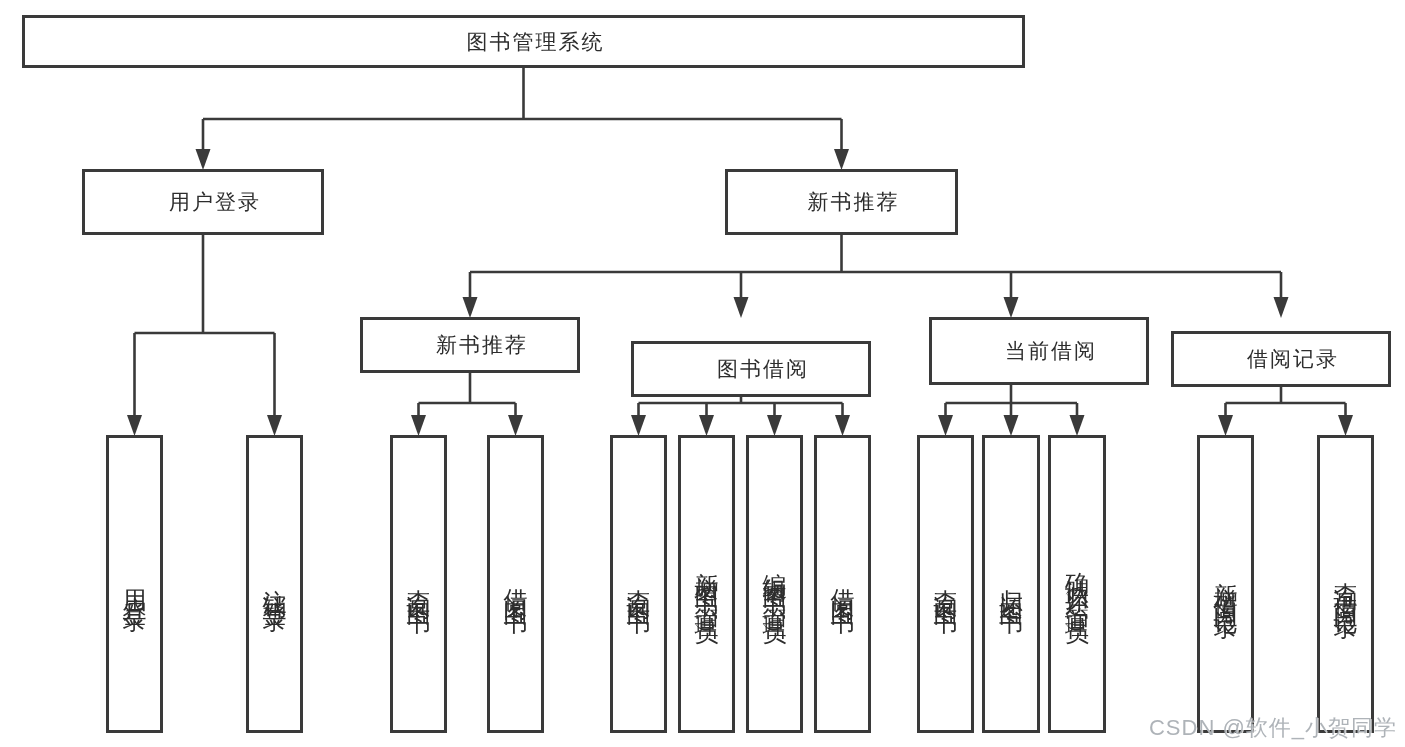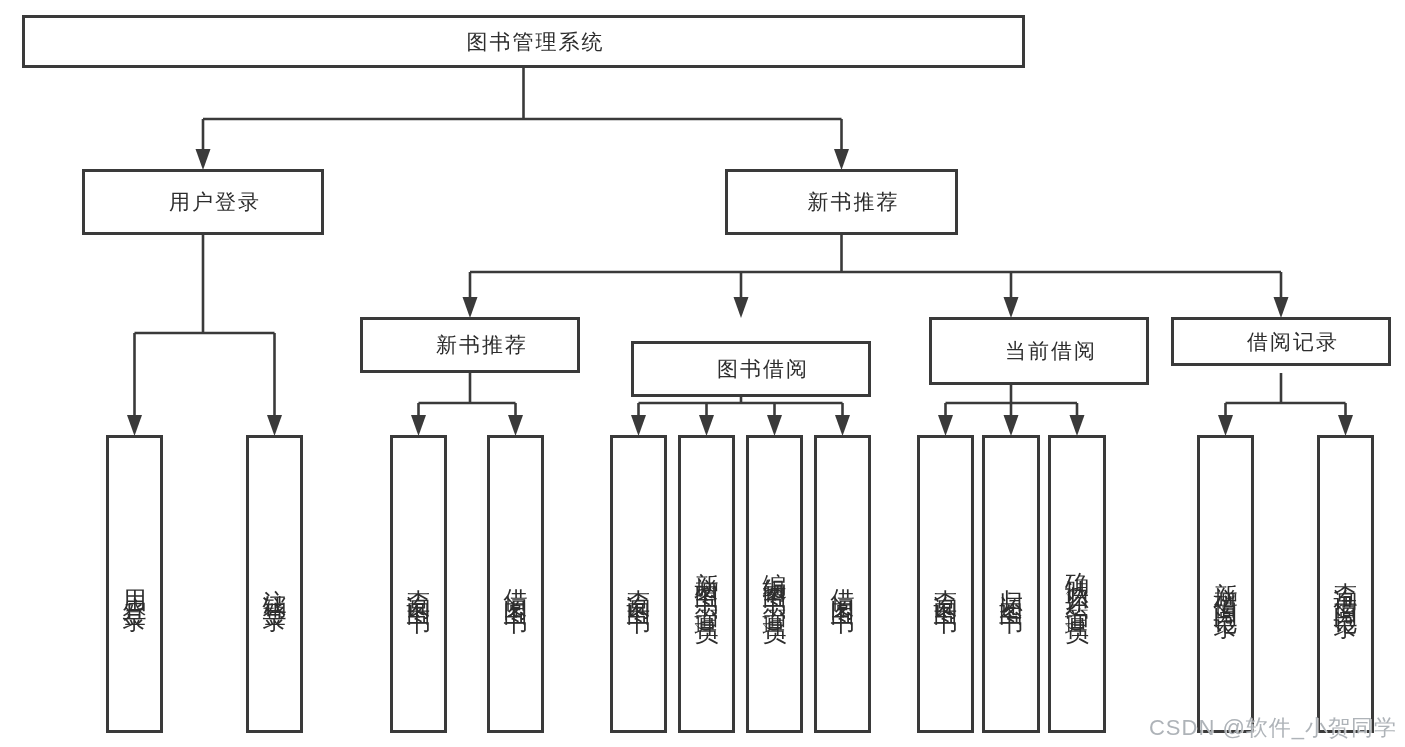--- a/index.html
+++ b/index.html
@@ -125,21 +125,21 @@
     </div>
     <div class="node h" style="left: 360px; top: 317px; width: 220px; height: 56px;">
       <span>新书推荐</span>
     </div>
     <div class="node h" style="left: 631px; top: 317px; width: 240px; height: 56px; margin-top: 24px;">
       <span>图书借阅</span>
     </div>
     <div class="node h" style="left: 901px; top: 317px; width: 220px; height: 68px; margin-left: 28px;">
       <span>当前借阅</span>
     </div>
-    <div class="node h" style="left: 1171px; top: 317px; width: 220px; height: 49px;">
+    <div class="node h" style="left: 1171px; top: 331px; width: 220px; height: 56px;">
       <span>借阅记录</span>
     </div>
     <div class="node v" style="left: 106px; top: 435px; width: 57px; height: 298px;">
       <span class="vtext">用户登录</span>
     </div>
     <div class="node v" style="left: 246px; top: 435px; width: 57px; height: 298px;">
       <span class="vtext">注销登录</span>
     </div>
     <div class="node v" style="left: 390px; top: 435px; width: 57px; height: 298px;">
       <span class="vtext">查询图书</span>

